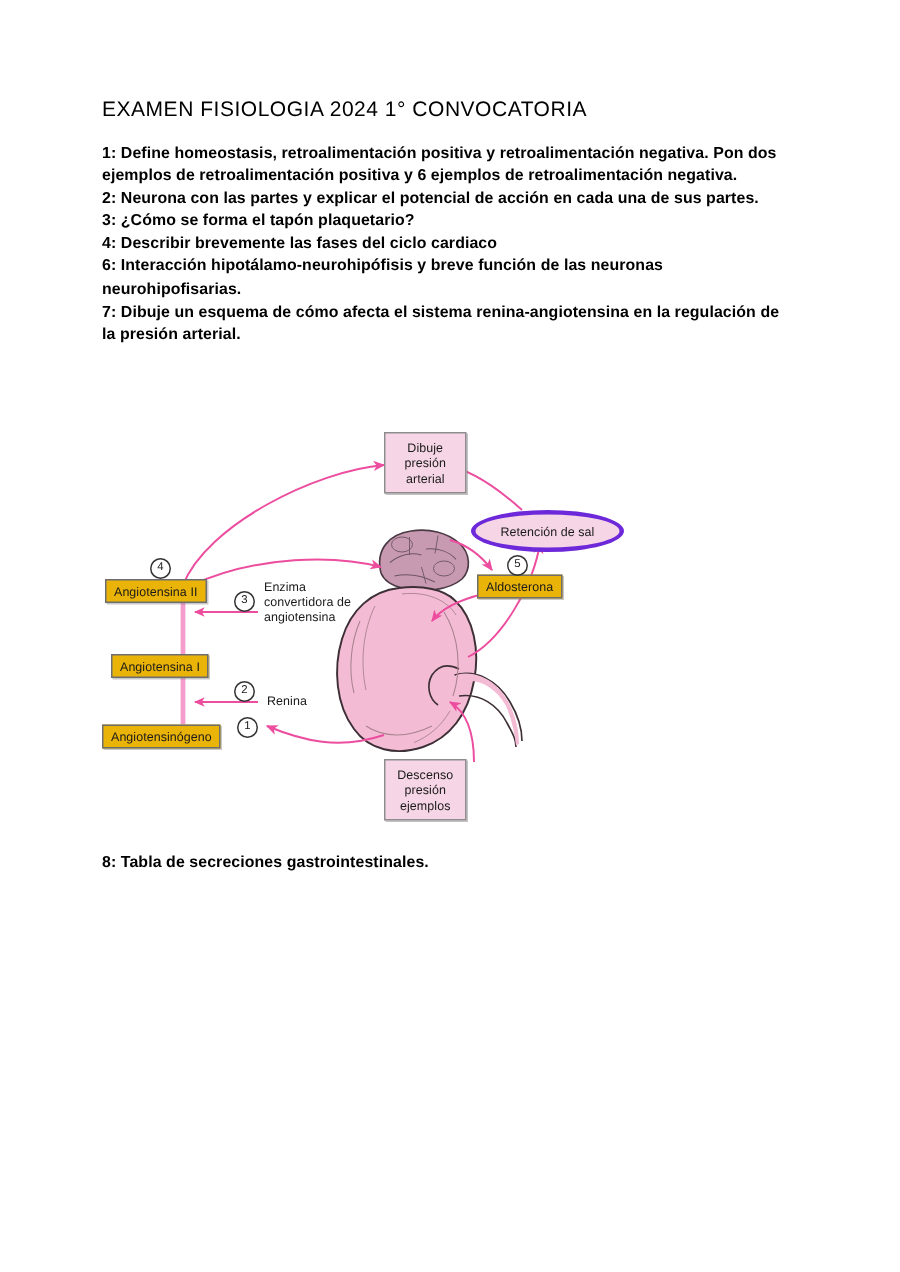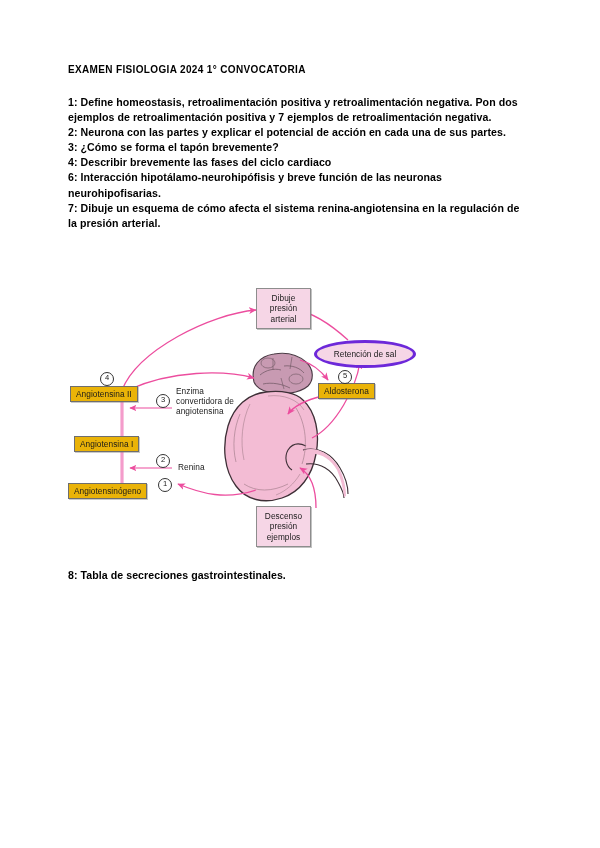--- a/index.html
+++ b/index.html
@@ -21,23 +21,23 @@
     left: 0; top: 0;
     width: 600px;
     height: 848px;
     background: #ffffff;
   }
 
   .doc-header {
     position: absolute;
     left: 68px;
     top: 64px;
-    font-size: 10px;
+    font-size: 14px;
     letter-spacing: 0.35px;
-    font-weight: 700;
+    font-weight: 400;
     white-space: nowrap;
   }
 
   .questions {
     position: absolute;
     left: 68px;
     top: 95px;
     width: 452px;
     font-size: 10.6px;
     font-weight: bold;
@@ -136,23 +136,23 @@
   }
 </style>
 </head>
 <body>
 
 <div class="page">
 
   <div class="doc-header">EXAMEN FISIOLOGIA 2024 1° CONVOCATORIA</div>
 
   <div class="questions">
-    <p>1: Define homeostasis, retroalimentación positiva y retroalimentación negativa. Pon dos ejemplos de  retroalimentación positiva y 7 ejemplos de retroalimentación negativa.</p>
+    <p>1: Define homeostasis, retroalimentación positiva y retroalimentación negativa. Pon dos ejemplos de  retroalimentación positiva y 6 ejemplos de retroalimentación negativa.</p>
     <p>2: Neurona con las partes y explicar el potencial de acción en cada una de sus partes.</p>
-    <p>3: ¿Cómo se forma el  tapón brevemente?</p>
+    <p>3: ¿Cómo se forma el  tapón plaquetario?</p>
     <p>4: Describir brevemente las fases del ciclo cardiaco</p>
     <p>6: Interacción hipotálamo-neurohipófisis y breve función de las neuronas neurohipofisarias.</p>
     <p>7: Dibuje un esquema de cómo afecta el sistema renina-angiotensina en la regulación de la presión arterial.</p>
   </div>
 
   <div class="diagram">
 
     <svg viewBox="0 0 400 290">
       <defs>
         <marker id="ah" markerWidth="7" markerHeight="7" refX="5.4" refY="2.6" orient="auto">

